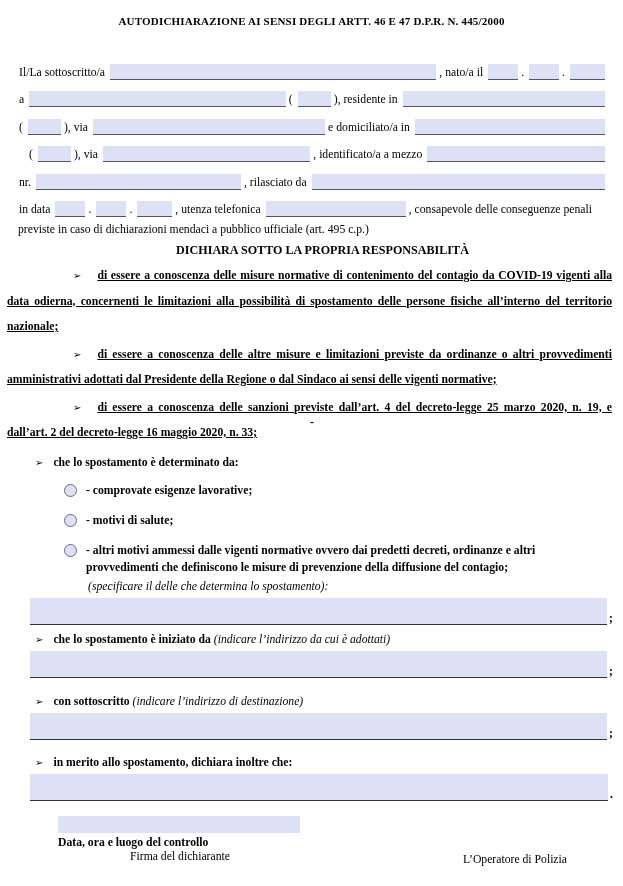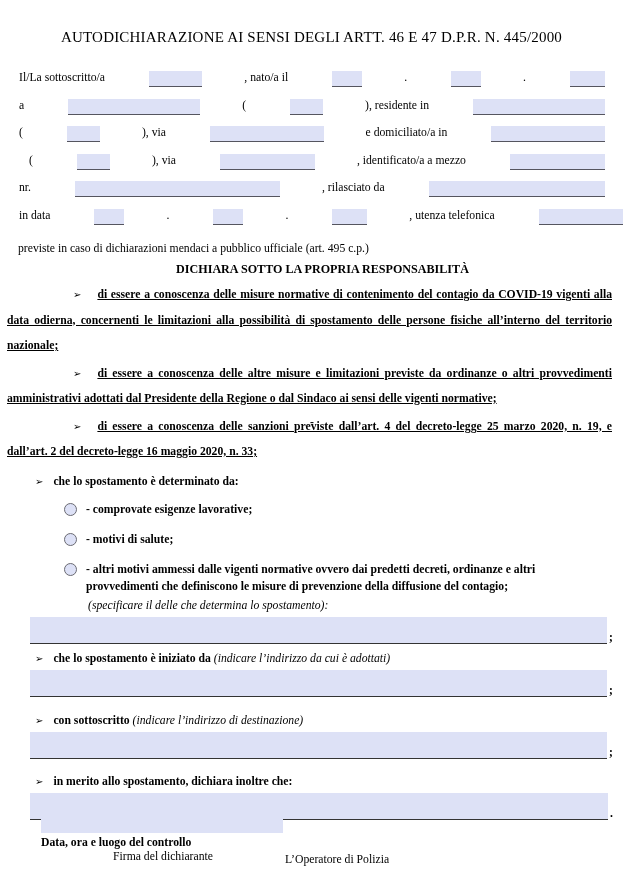--- a/index.html
+++ b/index.html
@@ -7,29 +7,29 @@
   .page {
     position: relative;
     width: 623px; height: 886px;
     background: #fff;
     font-family: "Liberation Serif", "DejaVu Serif", serif;
     font-size: 11.7px;
     color: #000;
     overflow: hidden;
   }
   .title {
-    padding-top: 29px;
+    padding-top: 15px;
     text-align: center;
-    font-weight: normal;
-    font-size: 15px;
+    font-weight: bold;
+    font-size: 11px;
     letter-spacing: .2px;
   }
   
   .intro { margin: 25px 16px 0 18px; }
-  .iline { display: flex; height: 27.5px; white-space: nowrap; gap: 39px; }
+  .iline { display: flex; align-items: flex-end; height: 27.5px; white-space: nowrap; }
   .iline.indent { margin-left: 10px; }
   .lbl { padding: 0 3px 1px 1px; }
   .f {
     background: var(--field-fill, #dde1f6);
     border: 0;
     border-bottom: 1px solid #55555f;
     height: 16px;
     font: inherit;
     min-width: 0;
     padding: 0 2px;
@@ -88,22 +88,23 @@
     padding: 2px 3px;
     overflow: hidden;
   }
   .tail { padding-left: 2px; font-weight: bold; }
   .gap8 { margin-top: 8px; }
   .gap16 { margin-top: 17px; }
   .gap14 { margin-top: 16px; }
   
   .footer {
     position: absolute;
-    left: 41px; right: 16px; top: 816px;
+    left: 58px; right: 16px; top: 816px;
     display: flex;
+    justify-content: space-between;
     align-items: flex-start;
   }
   .fcol-left { width: 244px; }
   .control-box { width: 242px; height: 17px; border-bottom: 0; margin: 0; }
   .control-label { font-weight: bold; margin-top: 3px; }
   .sig-label { text-align: center; margin-top: 1px; }
   .fcol-right { margin-top: 37px; margin-right: 40px; }
 </style>
 </head>
 <body>

